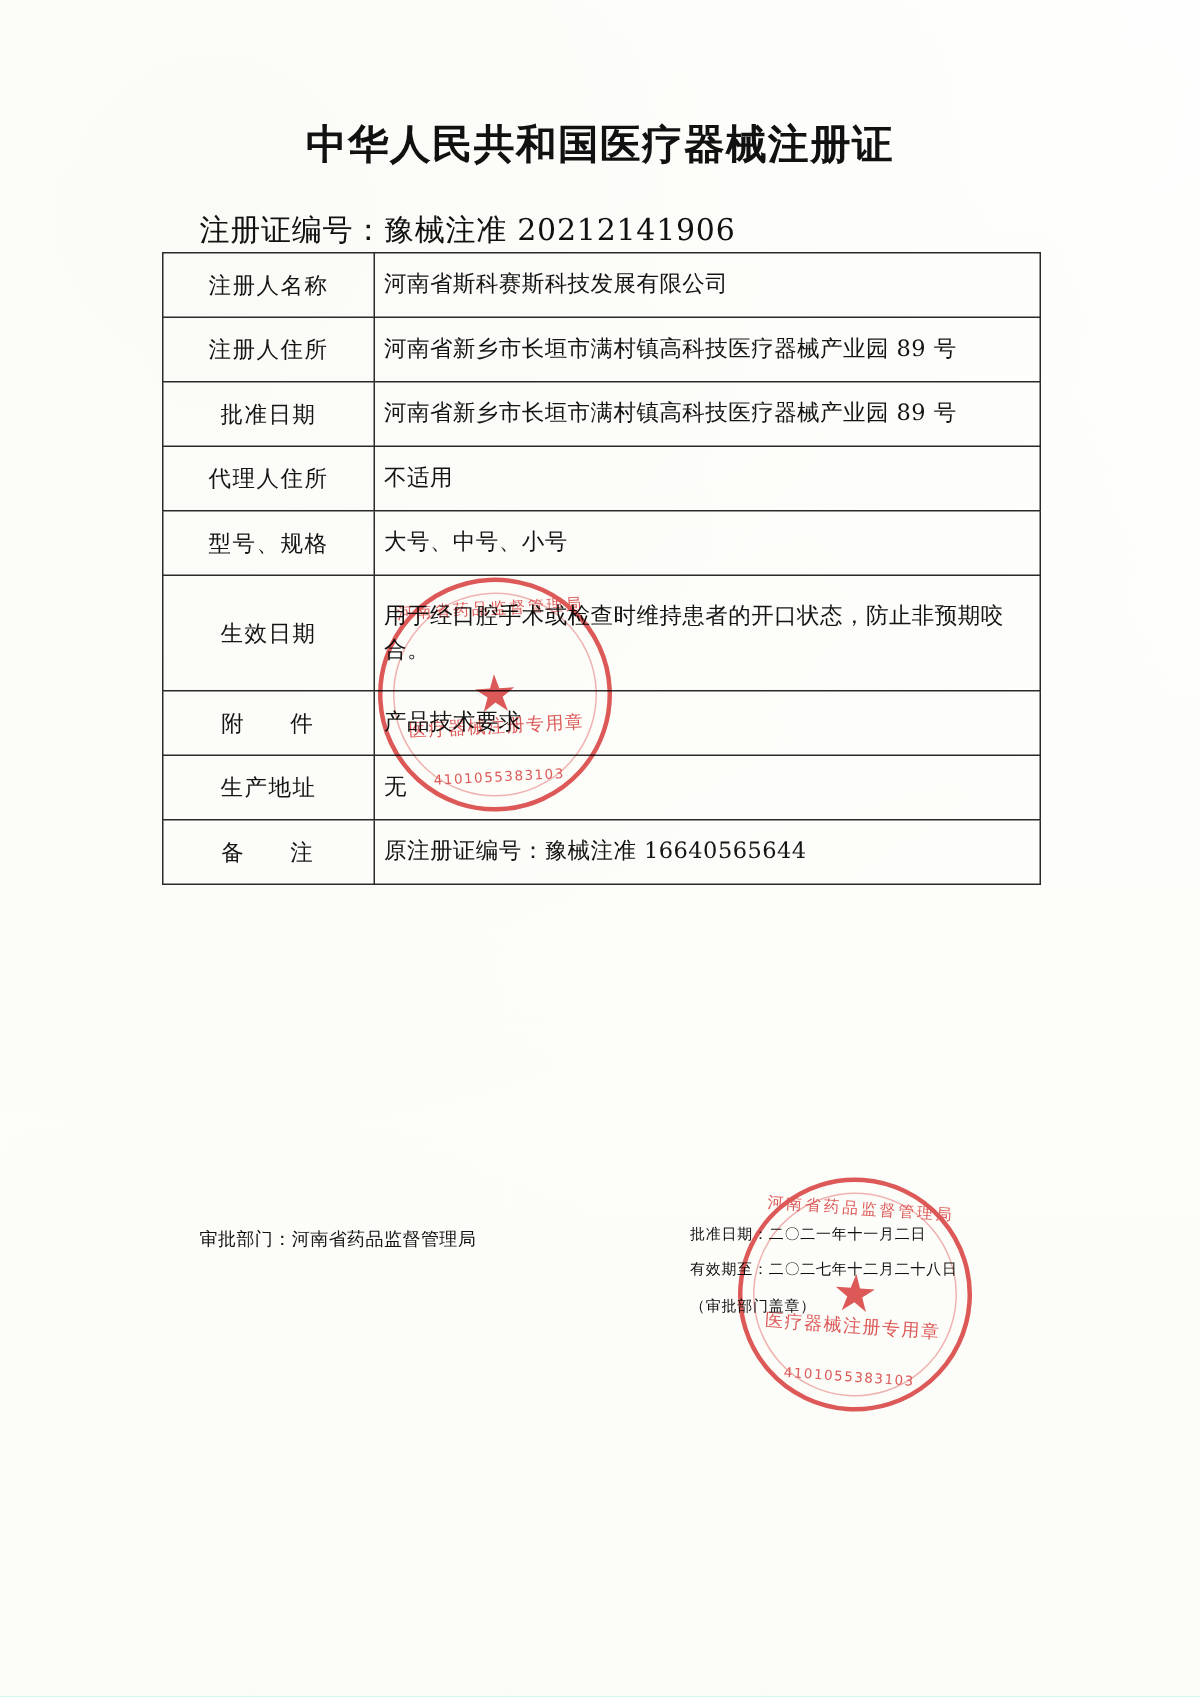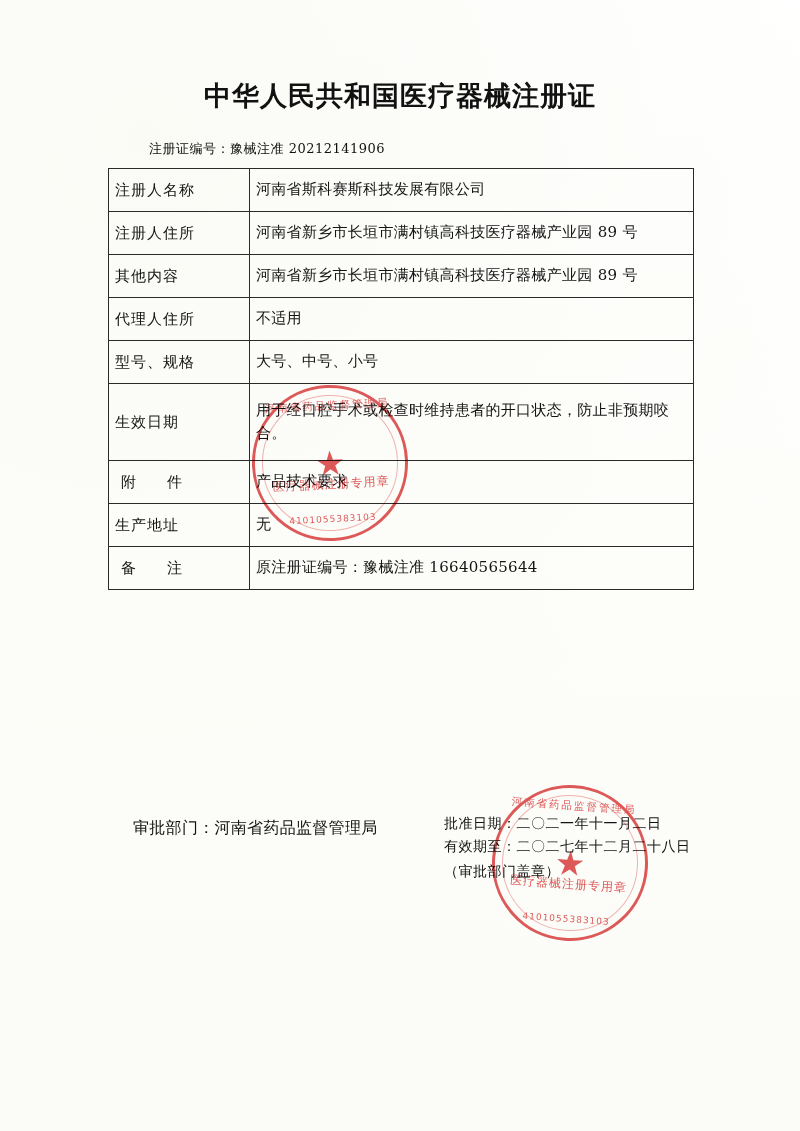--- a/index.html
+++ b/index.html
@@ -38,68 +38,68 @@
     font-size: 27px;
     font-weight: bold;
     letter-spacing: 1px;
     color: #111;
     font-family: "DejaVu Serif", "Liberation Serif", serif;
   }
   .cert-no {
     position: absolute;
     top: 140px;
     left: 133px;
-    font-size: 13px;
+    font-size: 20px;
     letter-spacing: 0.5px;
     color: #111;
-    margin-left: 16px;
   }
   table.cert-table {
     position: absolute;
     top: 168px;
     left: 108px;
     width: 586px;
     border-collapse: collapse;
     table-layout: fixed;
   }
   table.cert-table td {
     border: 1px solid #2a2a2a;
     font-size: 15px;
     color: #141414;
     padding: 0 6px;
     vertical-align: middle;
   }
   td.label {
     width: 128px;
+    text-align: center;
     letter-spacing: 1px;
     white-space: nowrap;
   }
   td.value {
     padding-left: 12px;
     letter-spacing: 0.3px;
     line-height: 1.55;
   }
   tr.r-normal td { height: 42px; }
   tr.r-struct td { height: 138px; }
   tr.r-scope td  { height: 76px; }
   .label.spaced { letter-spacing: 8px; padding-left: 12px; }
 
   .footer {
     position: absolute;
     left: 133px;
     top: 818px;
-    font-size: 16px;
+    font-size: 12px;
     color: #111;
     letter-spacing: 0.3px;
   }
   .dates {
     position: absolute;
-    left: 444px;
+    left: 460px;
     top: 812px;
-    font-size: 14px;
+    font-size: 10px;
     line-height: 23px;
     color: #111;
     letter-spacing: 0.5px;
   }
   .dates .seal-note {
     display: block;
     text-align: left;
     padding-right: 4px;
     margin-top: 2px;
   }
@@ -171,21 +171,21 @@
     <tbody>
       <tr class="r-normal">
         <td class="label">注册人名称</td>
         <td class="value">河南省斯科赛斯科技发展有限公司</td>
       </tr>
       <tr class="r-normal">
         <td class="label">注册人住所</td>
         <td class="value">河南省新乡市长垣市满村镇高科技医疗器械产业园 89 号</td>
       </tr>
       <tr class="r-normal">
-        <td class="label">其他内容</td>
+        <td class="label">批准日期</td>
         <td class="value">河南省新乡市长垣市满村镇高科技医疗器械产业园 89 号</td>
       </tr>
       <tr class="r-normal">
         <td class="label">代理人住所</td>
         <td class="value">不适用</td>
       </tr>
       <tr class="r-normal">
         <td class="label">型号、规格</td>
         <td class="value">大号、中号、小号</td>
       </tr>

